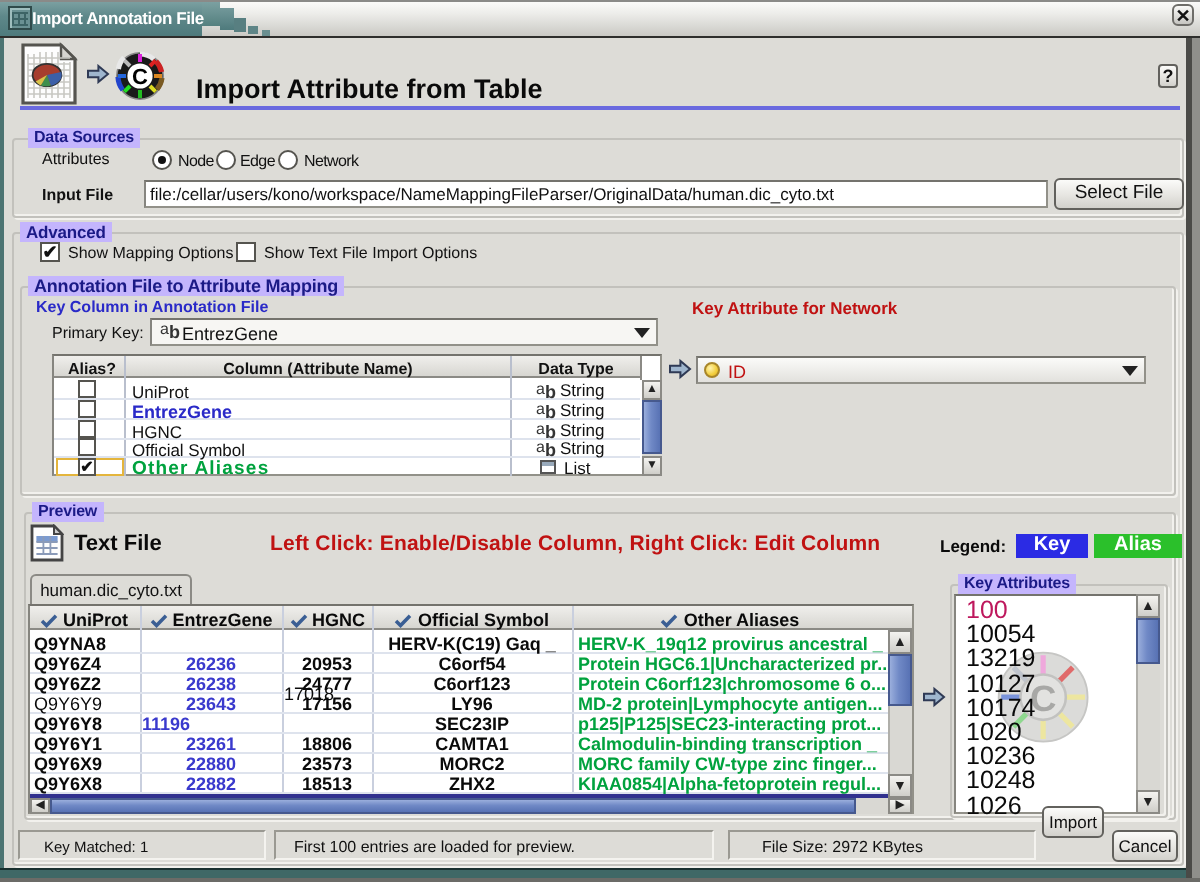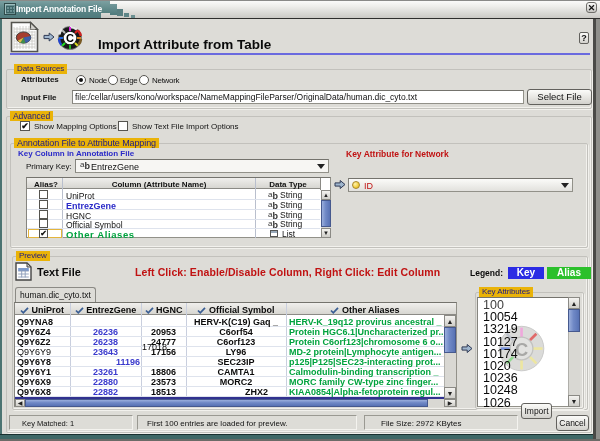--- a/index.html
+++ b/index.html
@@ -1,19 +1,19 @@
 <!DOCTYPE html>
 <html><head><meta charset="utf-8">
 <style>
 *{margin:0;padding:0;box-sizing:border-box}
 html,body{width:600px;height:441px;overflow:hidden}
 body{font-family:"Liberation Sans",sans-serif;background:#DDDCD7;position:relative}
 .ab{position:absolute}
 .fs{position:absolute;border:1px solid #C2C1BC;border-radius:2px;box-shadow:inset -1px -1px 0 #F2F1ED,1px 1px 0 #F2F1ED}
-.ft{position:absolute;color:#1B1A86;font-weight:normal;font-size:8px;letter-spacing:-0.1px;background:#eab308;padding:0 3px;line-height:10px}
+.ft{position:absolute;color:#1B1A86;font-weight:bold;font-size:8px;letter-spacing:-0.1px;background:#c4b5fd;padding:0 3px;line-height:10px}
 .sunk{position:absolute;background:#fff;border:1px solid #929189;border-top-color:#74736D;border-left-color:#86857F}
 .btn{position:absolute;background:linear-gradient(180deg,#FBFBF9 0%,#E6E5E1 55%,#D2D1CC 100%);border:1px solid #62615D;border-radius:3px;font-size:10.5px;color:#111;text-align:center}
 .cb{position:absolute;width:10px;height:10px;background:#fff;border:1px solid #55544F;font-size:9px;line-height:9px;text-align:center;font-weight:bold;color:#111}
 .rd{position:absolute;width:10px;height:10px;background:#fff;border:1px solid #55544F;border-radius:50%}
 .rdot{position:absolute;left:2px;top:2px;width:4px;height:4px;background:#111;border-radius:50%}
 .sb-btn{position:absolute;background:linear-gradient(180deg,#F4F3F0,#CFCEC9);border:1px solid #8B8A85;color:#222;text-align:center}
 .thumbv{position:absolute;background:linear-gradient(90deg,#9AAEDC 0%,#7089C6 45%,#5872B4 100%);border:1px solid #46598E}
 .thumbh{position:absolute;background:linear-gradient(180deg,#9AAEDC 0%,#7089C6 45%,#5872B4 100%);border:1px solid #46598E}
 .gl{position:absolute;background:#C9CFDE}
 .hl{position:absolute;background:#DEE3ED}
@@ -77,21 +77,21 @@
 </g>
 <circle cx="13" cy="13" r="6.3" fill="#FFF"></circle>
 <text x="13" y="16.8" font-family="Liberation Sans" font-size="11" font-weight="bold" text-anchor="middle" fill="#000">C</text>
 </svg>
 <div class="ab" style="left:98px;top:37px;font-size:13.5px;font-weight:bold;color:#0A0A0A">Import Attribute from Table</div>
 <div class="btn" style="left:579px;top:32px;width:10px;height:12px;border-radius:2px;font-size:9px;line-height:11px;font-weight:bold">?</div>
 <div class="ab" style="left:10px;top:53px;width:580px;height:2px;background:#6A6ADF"></div>
 
 <div class="fs" style="left:6px;top:69px;width:586px;height:40px"></div>
 <div class="ft" style="left:14px;top:64px">Data Sources</div>
-<div class="ab" style="left:21px;top:75px;font-size:8px;font-weight:bold;color:#111">Attributes</div>
+<div class="ab" style="left:21px;top:75px;font-size:8px;font-weight:normal;color:#111">Attributes</div>
 <div class="rd" style="left:76px;top:75px">
     <div class="rdot"></div>
   </div>
 <div class="ab" style="left:89px;top:76px;font-size:8px;letter-spacing:-0.3px;color:#111">Node</div>
 <div class="rd" style="left:108px;top:75px"></div>
 <div class="ab" style="left:120px;top:76px;font-size:8px;letter-spacing:-0.3px;color:#111">Edge</div>
 <div class="rd" style="left:139px;top:75px"></div>
 <div class="ab" style="left:152px;top:76px;font-size:8px;letter-spacing:-0.3px;color:#111">Network</div>
 <div class="ab" style="left:21px;top:93px;font-size:8px;font-weight:bold;color:#111">Input File</div>
 <div class="sunk" style="left:72px;top:90px;width:452px;height:14px;font-size:8.5px;line-height:13px;color:#111;padding-left:2px;white-space:nowrap;overflow:hidden">file:/cellar/users/kono/workspace/NameMappingFileParser/OriginalData/human.dic_cyto.txt</div>
@@ -217,38 +217,38 @@
 <div class="ab" style="left:71px;top:336.7px;width:69px;text-align:center;font-size:9px;font-weight:bold;color:#3A3ACD">26238</div>
 <div class="ab" style="left:142px;top:336.7px;width:43px;text-align:center;font-size:9px;font-weight:bold;color:#0A0A0A">24777</div>
 <div class="ab" style="left:187px;top:336.7px;width:98px;text-align:center;font-size:9px;font-weight:bold;color:#0A0A0A;white-space:nowrap">C6orf123</div>
 <div class="ab" style="left:289px;top:336.7px;width:154px;font-size:9px;font-weight:bold;color:#00A23E;white-space:nowrap;overflow:hidden">Protein C6orf123|chromosome 6 o...</div>
 <div class="ab" style="left:17px;top:346.8px;font-size:9px;font-weight:normal;color:#0A0A0A">Q9Y6Y9</div>
 <div class="ab" style="left:71px;top:346.8px;width:69px;text-align:center;font-size:9px;font-weight:bold;color:#3A3ACD">23643</div>
 <div class="ab" style="left:142px;top:346.8px;width:43px;text-align:center;font-size:9px;font-weight:bold;color:#0A0A0A">17156</div>
 <div class="ab" style="left:187px;top:346.8px;width:98px;text-align:center;font-size:9px;font-weight:bold;color:#0A0A0A;white-space:nowrap">LY96</div>
 <div class="ab" style="left:289px;top:346.8px;width:154px;font-size:9px;font-weight:bold;color:#00A23E;white-space:nowrap;overflow:hidden">MD-2 protein|Lymphocyte antigen...</div>
 <div class="ab" style="left:17px;top:356.9px;font-size:9px;font-weight:bold;color:#0A0A0A">Q9Y6Y8</div>
-<div class="ab" style="left:71px;top:356.9px;width:69px;text-align:right;font-size:9px;font-weight:bold;color:#3A3ACD">11196</div>
+<div class="ab" style="left:71px;top:356.9px;width:69px;text-align:left;font-size:9px;font-weight:bold;color:#3A3ACD">11196</div>
 <div class="ab" style="left:142px;top:342px;width:43px;text-align:left;font-size:9px;font-weight:normal;color:#0A0A0A">17018</div>
 <div class="ab" style="left:187px;top:356.9px;width:98px;text-align:center;font-size:9px;font-weight:bold;color:#0A0A0A;white-space:nowrap">SEC23IP</div>
 <div class="ab" style="left:289px;top:356.9px;width:154px;font-size:9px;font-weight:bold;color:#00A23E;white-space:nowrap;overflow:hidden">p125|P125|SEC23-interacting prot...</div>
 <div class="ab" style="left:17px;top:367.0px;font-size:9px;font-weight:bold;color:#0A0A0A">Q9Y6Y1</div>
 <div class="ab" style="left:71px;top:367.0px;width:69px;text-align:center;font-size:9px;font-weight:bold;color:#3A3ACD">23261</div>
 <div class="ab" style="left:142px;top:367.0px;width:43px;text-align:center;font-size:9px;font-weight:bold;color:#0A0A0A">18806</div>
 <div class="ab" style="left:187px;top:367.0px;width:98px;text-align:center;font-size:9px;font-weight:bold;color:#0A0A0A;white-space:nowrap">CAMTA1</div>
 <div class="ab" style="left:289px;top:367.0px;width:154px;font-size:9px;font-weight:bold;color:#00A23E;white-space:nowrap;overflow:hidden">Calmodulin-binding transcription _</div>
 <div class="ab" style="left:17px;top:377.1px;font-size:9px;font-weight:bold;color:#0A0A0A">Q9Y6X9</div>
 <div class="ab" style="left:71px;top:377.1px;width:69px;text-align:center;font-size:9px;font-weight:bold;color:#3A3ACD">22880</div>
 <div class="ab" style="left:142px;top:377.1px;width:43px;text-align:center;font-size:9px;font-weight:bold;color:#0A0A0A">23573</div>
 <div class="ab" style="left:187px;top:377.1px;width:98px;text-align:center;font-size:9px;font-weight:bold;color:#0A0A0A;white-space:nowrap">MORC2</div>
 <div class="ab" style="left:289px;top:377.1px;width:154px;font-size:9px;font-weight:bold;color:#00A23E;white-space:nowrap;overflow:hidden">MORC family CW-type zinc finger...</div>
 <div class="ab" style="left:17px;top:387.2px;font-size:9px;font-weight:bold;color:#0A0A0A">Q9Y6X8</div>
 <div class="ab" style="left:71px;top:387.2px;width:69px;text-align:center;font-size:9px;font-weight:bold;color:#3A3ACD">22882</div>
 <div class="ab" style="left:142px;top:387.2px;width:43px;text-align:center;font-size:9px;font-weight:bold;color:#0A0A0A">18513</div>
-<div class="ab" style="left:170px;top:387.2px;width:98px;text-align:right;font-size:9px;font-weight:bold;color:#0A0A0A;white-space:nowrap">ZHX2</div>
+<div class="ab" style="left:187px;top:387.2px;width:98px;text-align:center;font-size:9px;font-weight:bold;color:#0A0A0A;white-space:nowrap">ZHX2</div>
 <div class="ab" style="left:289px;top:387.2px;width:154px;font-size:9px;font-weight:bold;color:#00A23E;white-space:nowrap;overflow:hidden">KIAA0854|Alpha-fetoprotein regul...</div>
 <div class="ab" style="left:15px;top:396.5px;width:429px;height:2.5px;background:#31318F"></div>
 
 <div class="ab" style="left:444px;top:315px;width:12px;height:84px;background:#D9D8D3;border-left:1px solid #B0AFAA"></div>
 <div class="sb-btn" style="left:444px;top:315px;width:12px;height:12px;font-size:7px;line-height:11px">▲</div>
 <div class="thumbv" style="left:444px;top:327px;width:12px;height:26px"></div>
 <div class="sb-btn" style="left:444px;top:387px;width:12px;height:12px;font-size:7px;line-height:11px">▼</div>
 <div class="ab" style="left:15px;top:399px;width:441px;height:8px;background:#D9D8D3"></div>
 <div class="sb-btn" style="left:15px;top:399px;width:10px;height:8px;font-size:6px;line-height:7px">◀</div>
 <div class="thumbh" style="left:25px;top:399px;width:403px;height:8px"></div>
@@ -268,21 +268,21 @@
 <path d="M51 27 h-11" stroke="#EDE6A0"></path>
       <path d="M44 44 l-7.5-7.5" stroke="#EDE6A0"></path>
 <path d="M27 51 v-11" stroke="#EDE6A0"></path>
       <path d="M10 44 l7.5-7.5" stroke="#8FD88F"></path>
 <path d="M3 27 h11" stroke="#7A94DC"></path>
       <path d="M10 10 l7.5 7.5" stroke="#BFC4CC"></path>
     </g>
 <circle cx="27" cy="27" r="13" fill="#E2E2E0" stroke="#C2C2C0" stroke-width="1.5"></circle>
 <text x="27" y="35" font-family="Liberation Sans" font-size="21" font-weight="bold" text-anchor="middle" fill="#A8A8A6">C</text>
 </svg>
-<div class="ab" style="left:483px;top:298.0px;font-size:12.5px;color:#404040">100</div>
+<div class="ab" style="left:483px;top:298.0px;font-size:12.5px;color:#be185d">100</div>
 <div class="ab" style="left:483px;top:310.2px;font-size:12.5px;color:#0A0A0A">10054</div>
 <div class="ab" style="left:483px;top:322.4px;font-size:12.5px;color:#0A0A0A">13219</div>
 <div class="ab" style="left:483px;top:334.6px;font-size:12.5px;color:#0A0A0A">10127</div>
 <div class="ab" style="left:483px;top:346.8px;font-size:12.5px;color:#0A0A0A">10174</div>
 <div class="ab" style="left:483px;top:359.0px;font-size:12.5px;color:#0A0A0A">1020</div>
 <div class="ab" style="left:483px;top:371.2px;font-size:12.5px;color:#0A0A0A">10236</div>
 <div class="ab" style="left:483px;top:383.4px;font-size:12.5px;color:#0A0A0A">10248</div>
 <div class="ab" style="left:483px;top:395.6px;font-size:12.5px;color:#0A0A0A">1026</div>
 <div class="ab" style="left:568px;top:297px;width:12px;height:110px;background:#D9D8D3;border-left:1px solid #B0AFAA"></div>
 <div class="sb-btn" style="left:568px;top:297px;width:12px;height:12px;font-size:7px;line-height:11px">▲</div>

